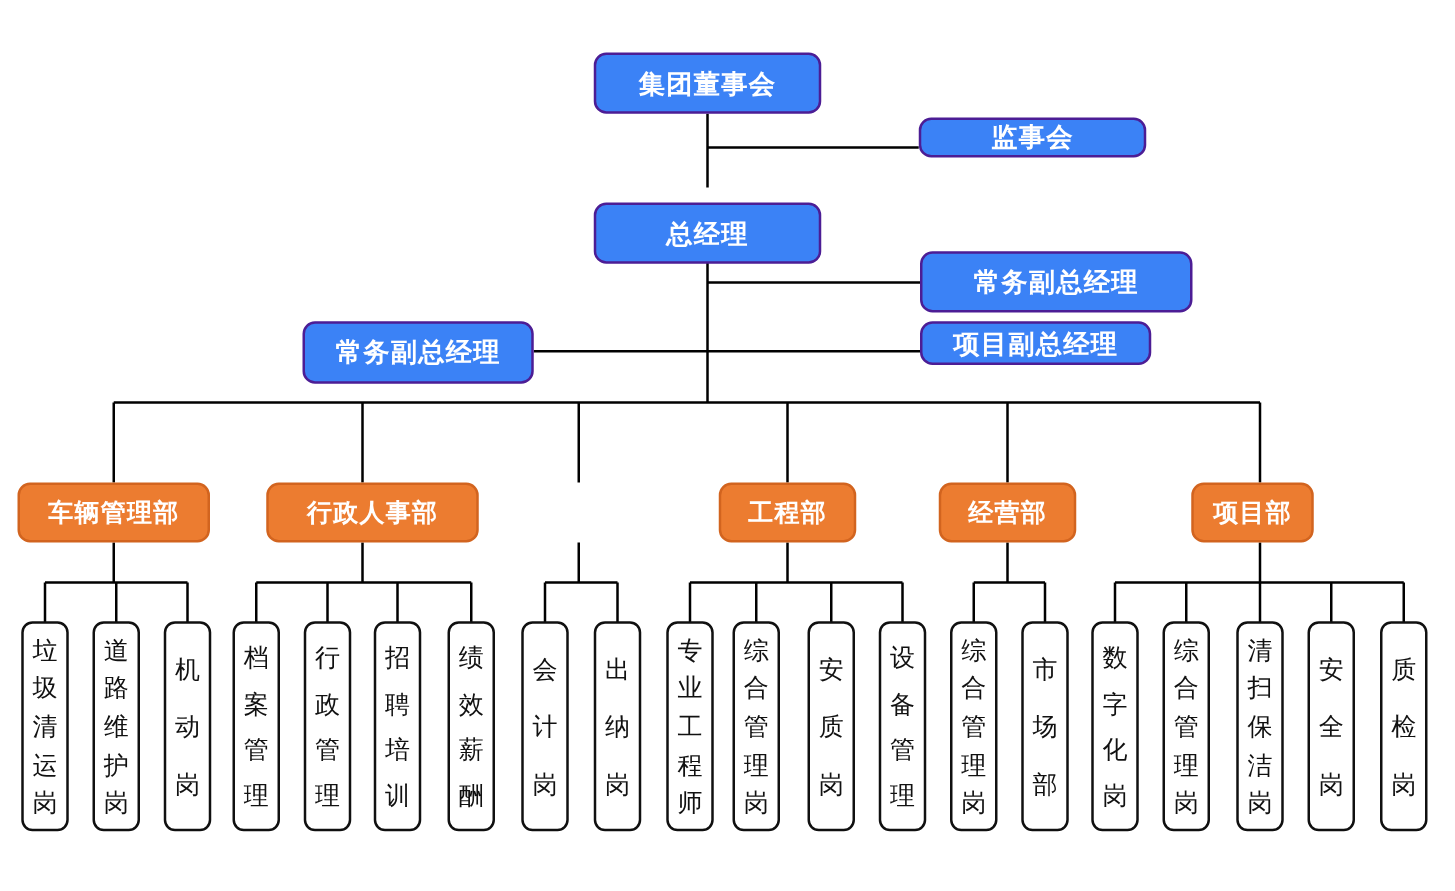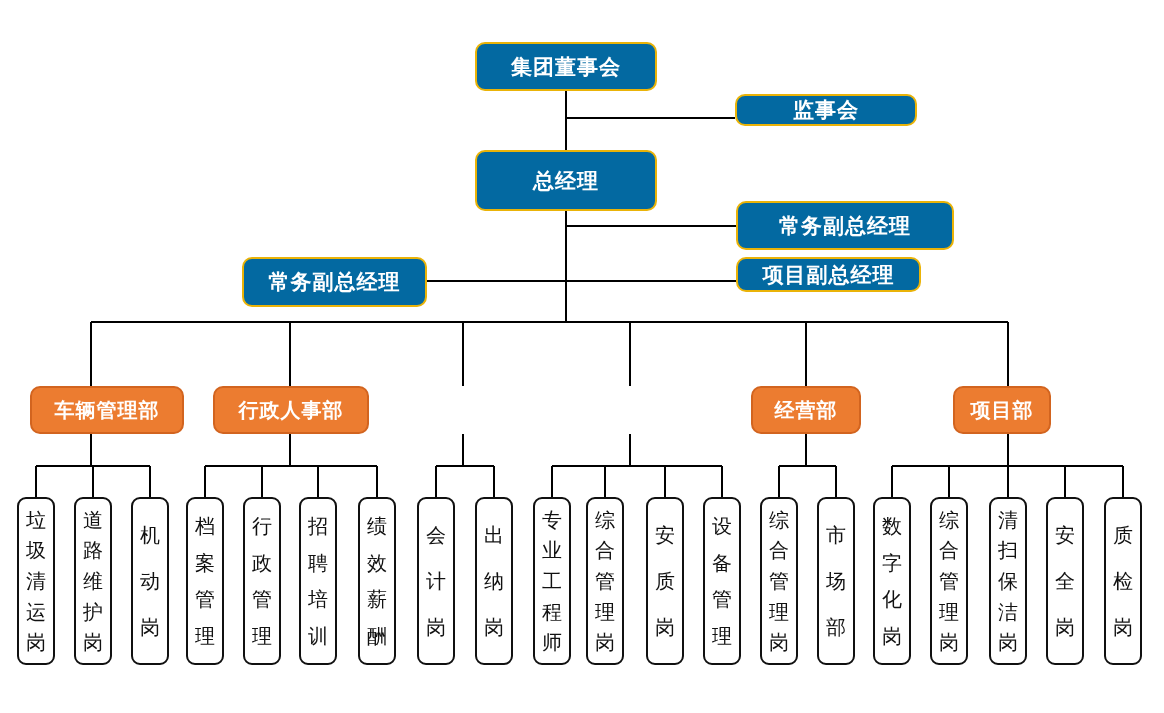--- a/index.html
+++ b/index.html
@@ -3,21 +3,21 @@
 <meta charset="utf-8">
 <style>
   html,body { margin:0; padding:0; background:#ffffff; }
   #canvas {
     position:relative; width:1164px; height:713px; background:#ffffff;
     font-family:"DejaVu Sans","Liberation Sans",sans-serif; overflow:hidden;
   }
   #lines { position:absolute; left:0; top:0; width:1164px; height:713px; }
   .node {
     position:absolute; box-sizing:border-box;
-    background:#0369a1; border:2px solid #eab308; border-radius:10px;
+    background:#3b82f6; border:2px solid #4c1d95; border-radius:10px;
     color:#ffffff; font-size:21px; font-weight:600; letter-spacing:1px;
     display:flex; align-items:center; justify-content:center; z-index:2;
   }
   .dept {
     position:absolute; box-sizing:border-box; top:386px; height:48px;
     background:#EC7C30; border:2.5px solid #D2641F; border-radius:10px;
     color:#ffffff; font-size:20px; font-weight:600; letter-spacing:1px;
     display:flex; align-items:center; justify-content:center; z-index:2;
   }
   .pos {
@@ -44,27 +44,28 @@
          M36 466 V498 M93 466 V498 M150 466 V498
          M205 466 V498 M262 466 V498 M318 466 V498 M377 466 V498
          M436 466 V498 M494 466 V498
          M552 466 V498 M605 466 V498 M665 466 V498 M722 466 V498
          M779 466 V498 M836 466 V498
          M892 466 V498 M949 466 V498 M1008 466 V498 M1065 466 V498 M1123 466 V498" fill="none" stroke="#000000" stroke-width="2"></path>
   </svg>
 
   <div class="node" style="left:475px;top:42px;width:182px;height:49px">集团董事会</div>
   <div class="node" style="left:735px;top:94px;width:182px;height:32px">监事会</div>
-  <div class="node" style="left:475px;top:150px;width:182px;height:61px">总经理</div>
+  <div class="node" style="left:475px;top:162px;width:182px;height:49px">总经理</div>
   <div class="node" style="left:736px;top:201px;width:218px;height:49px">常务副总经理</div>
   <div class="node" style="left:242px;top:257px;width:185px;height:50px">常务副总经理</div>
   <div class="node" style="left:736px;top:257px;width:185px;height:35px">项目副总经理</div>
 
-  <div class="dept" style="left:30px;width:154px">车辆管理部</div>
-  <div class="dept" style="left:213px;width:156px">行政人事部</div>
+  <div class="dept" style="left:14px;width:154px">车辆管理部</div>
+  <div class="dept" style="left:213px;width:170px">行政人事部</div>
+  <div class="dept" style="left:575px;width:110px">工程部</div>
   <div class="dept" style="left:751px;width:110px">经营部</div>
   <div class="dept" style="left:953px;width:98px">项目部</div>
 
   <div class="pos" style="left:17px">
       <span class="vtext">
         <span>垃</span>
         <span>圾</span>
         <span>清</span>
         <span>运</span>
         <span>岗</span>

